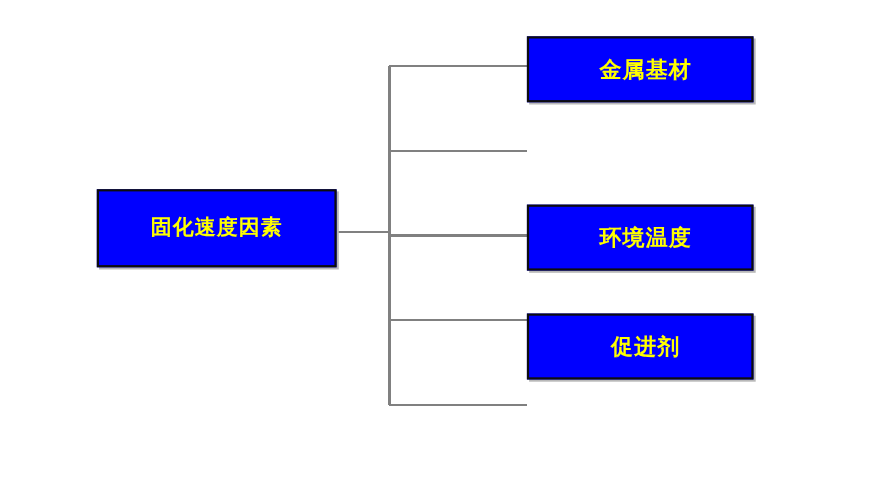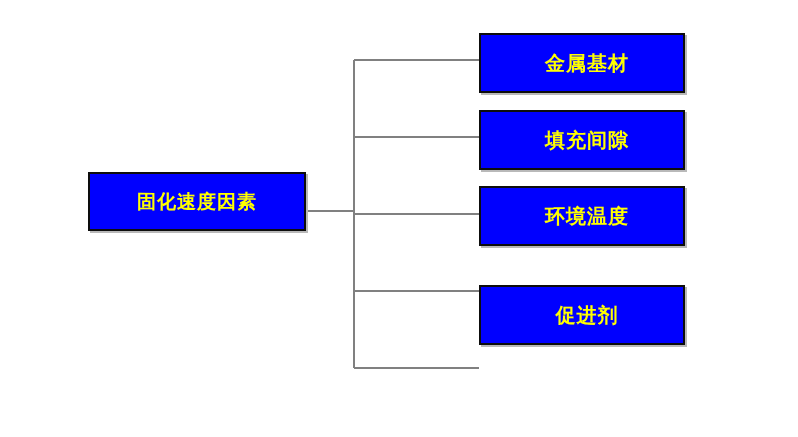--- a/index.html
+++ b/index.html
@@ -42,21 +42,21 @@
     font-weight: bold;
     letter-spacing: 1px;
     line-height: 1.1;
     white-space: nowrap;
     -webkit-font-smoothing: none;
   }
   #node-root {
     left: 88px;
     top: 172px;
     width: 218px;
-    height: 59px;
+    height: 71px;
     align-items: center;
   }
   #node-root .node-label {
     font-size: 19px;
   }
   .leaf {
     left: 479px;
     width: 206px;
     height: 60px;
     padding-left: 10px;
@@ -91,23 +91,20 @@
   </svg>
 
   <div class="node" id="node-root">
     <span class="node-label">固化速度因素</span>
   </div>
 
   <div class="node leaf" id="leaf-0">
     <span class="node-label">金属基材</span>
   </div>
 
-  <div class="node leaf" id="leaf-1">
-    <span class="node-label">填充间隙</span>
-  </div>
 
   <div class="node leaf" id="leaf-2">
     <span class="node-label">环境温度</span>
   </div>
 
   <div class="node leaf" id="leaf-3">
     <span class="node-label">促进剂</span>
   </div>
 
 

